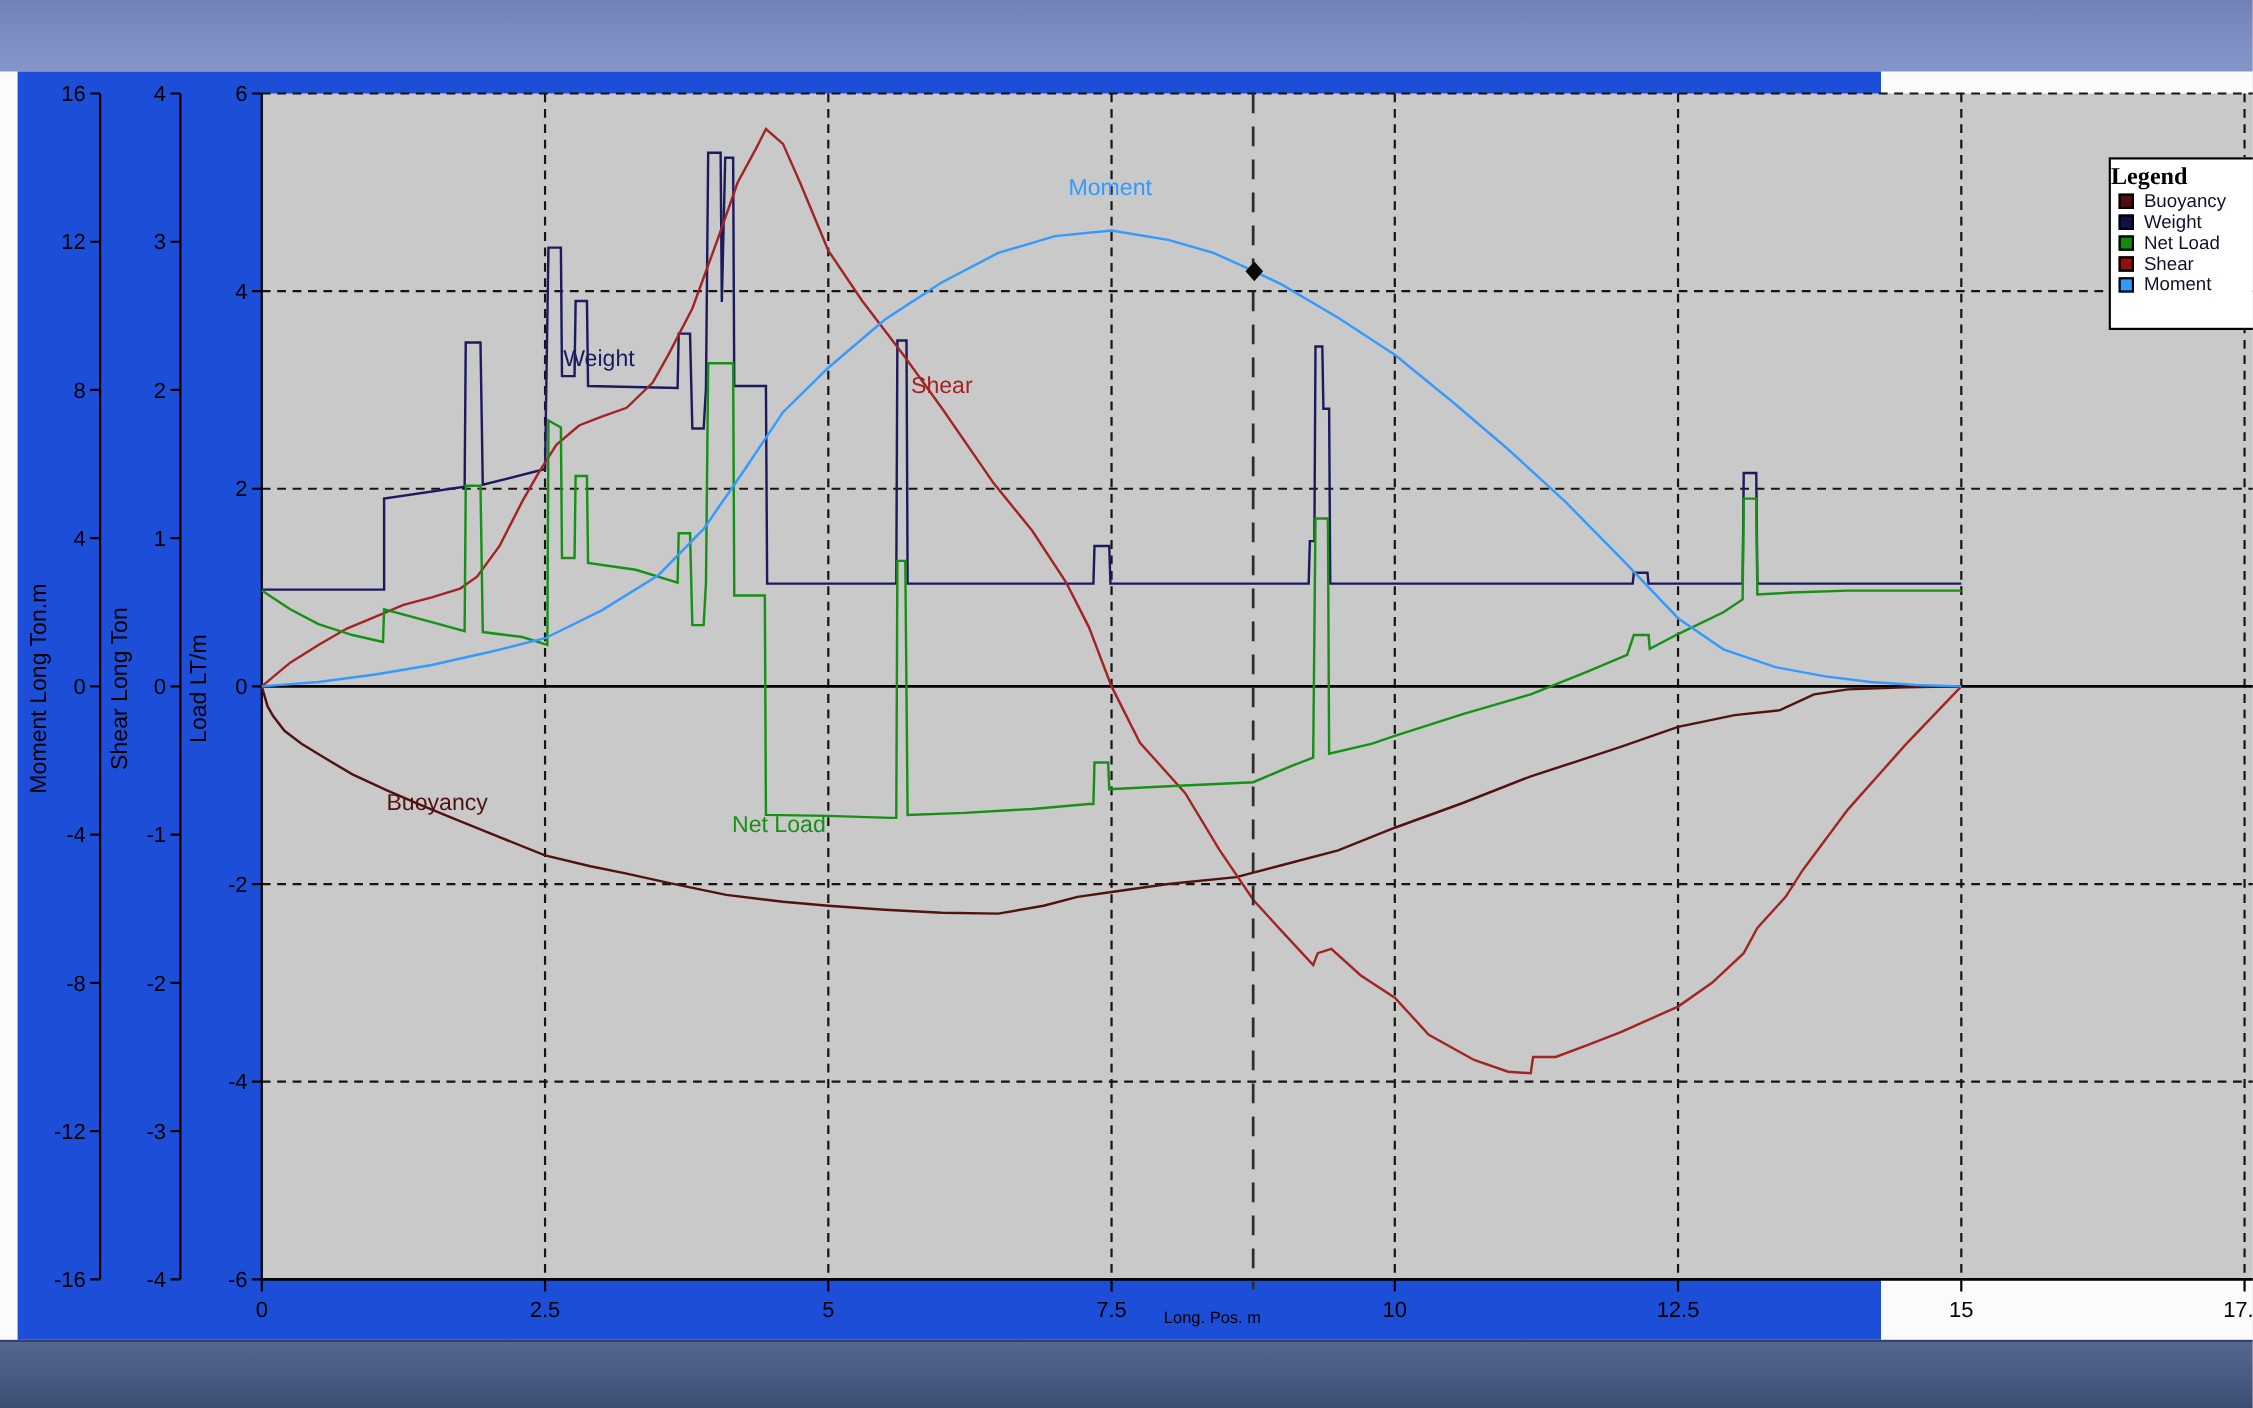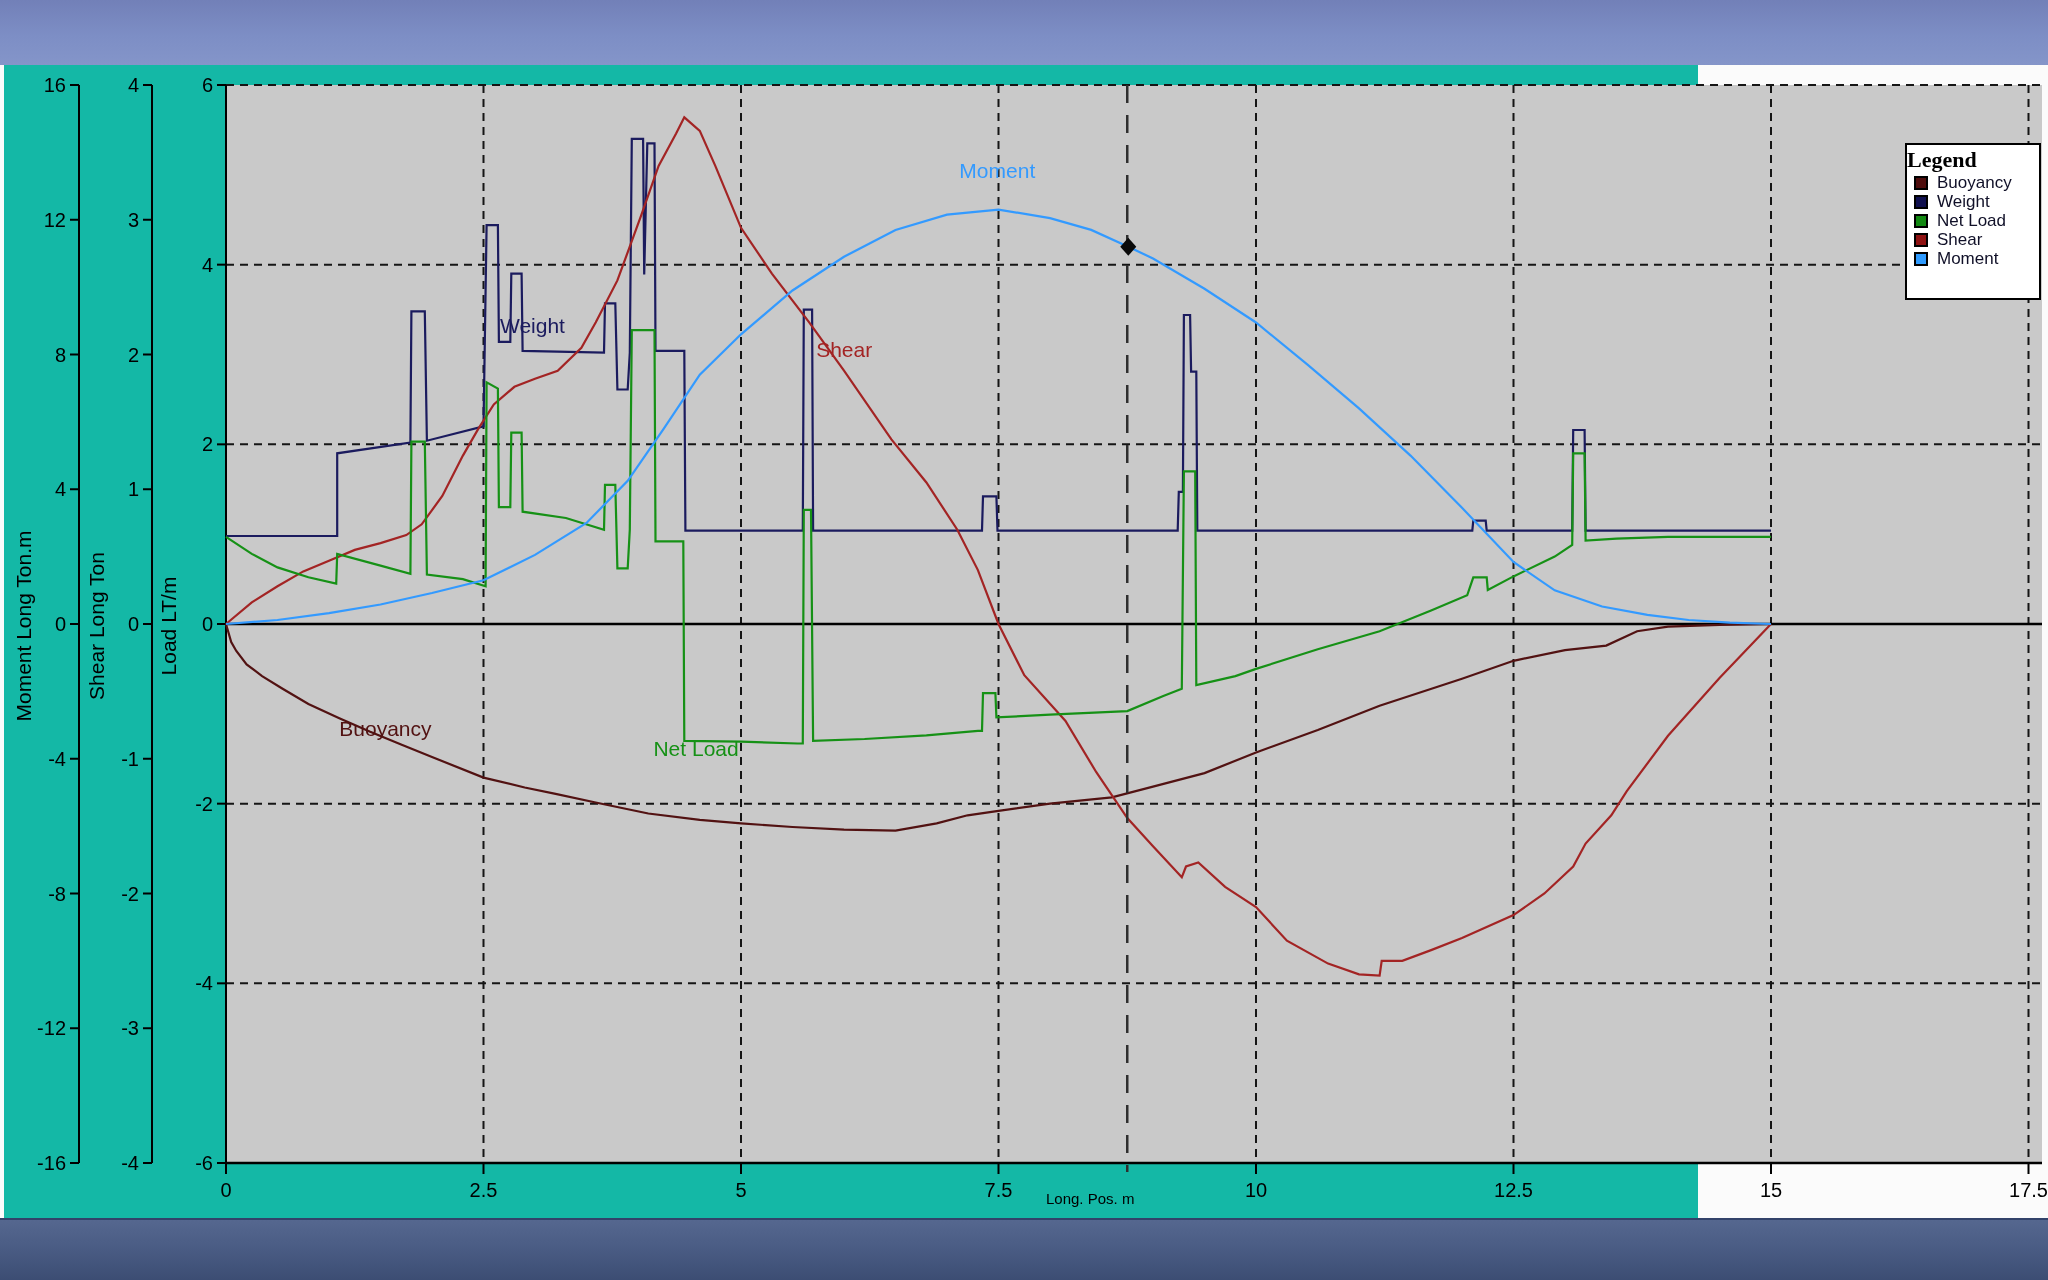--- a/index.html
+++ b/index.html
@@ -11,22 +11,22 @@
   .band-top{
     position:absolute;left:0;top:0;width:2048px;height:65px;
     background:linear-gradient(180deg,#7280b8 0%,#7d8ec5 55%,#8495c9 100%);
   }
   .band-bottom{
     position:absolute;left:0;top:1218px;width:2048px;height:62px;
     background:linear-gradient(180deg,#55678f 0%,#4a5c84 45%,#3b4c72 100%);
     border-top:2px solid #32426a;
   }
   .figure{
-    position:absolute;left:4px;top:65px;width:1694px;height:1153px;
-    background:#14b8a6;
+    position:absolute;left:16px;top:65px;width:1694px;height:1153px;
+    background:#1d4ed8;
   }
   svg{position:absolute;left:0;top:0;}
   .legend{
     position:absolute;left:1901px;top:78px;width:136px;height:157px;
     background:#ffffff;border:2px solid #000;box-sizing:border-box;
     z-index:5;padding-top:2px;
   }
   .legend-title{
     font-size:22px;font-weight:bold;color:#000;line-height:26px;font-family:Liberation Serif, serif;
   }

